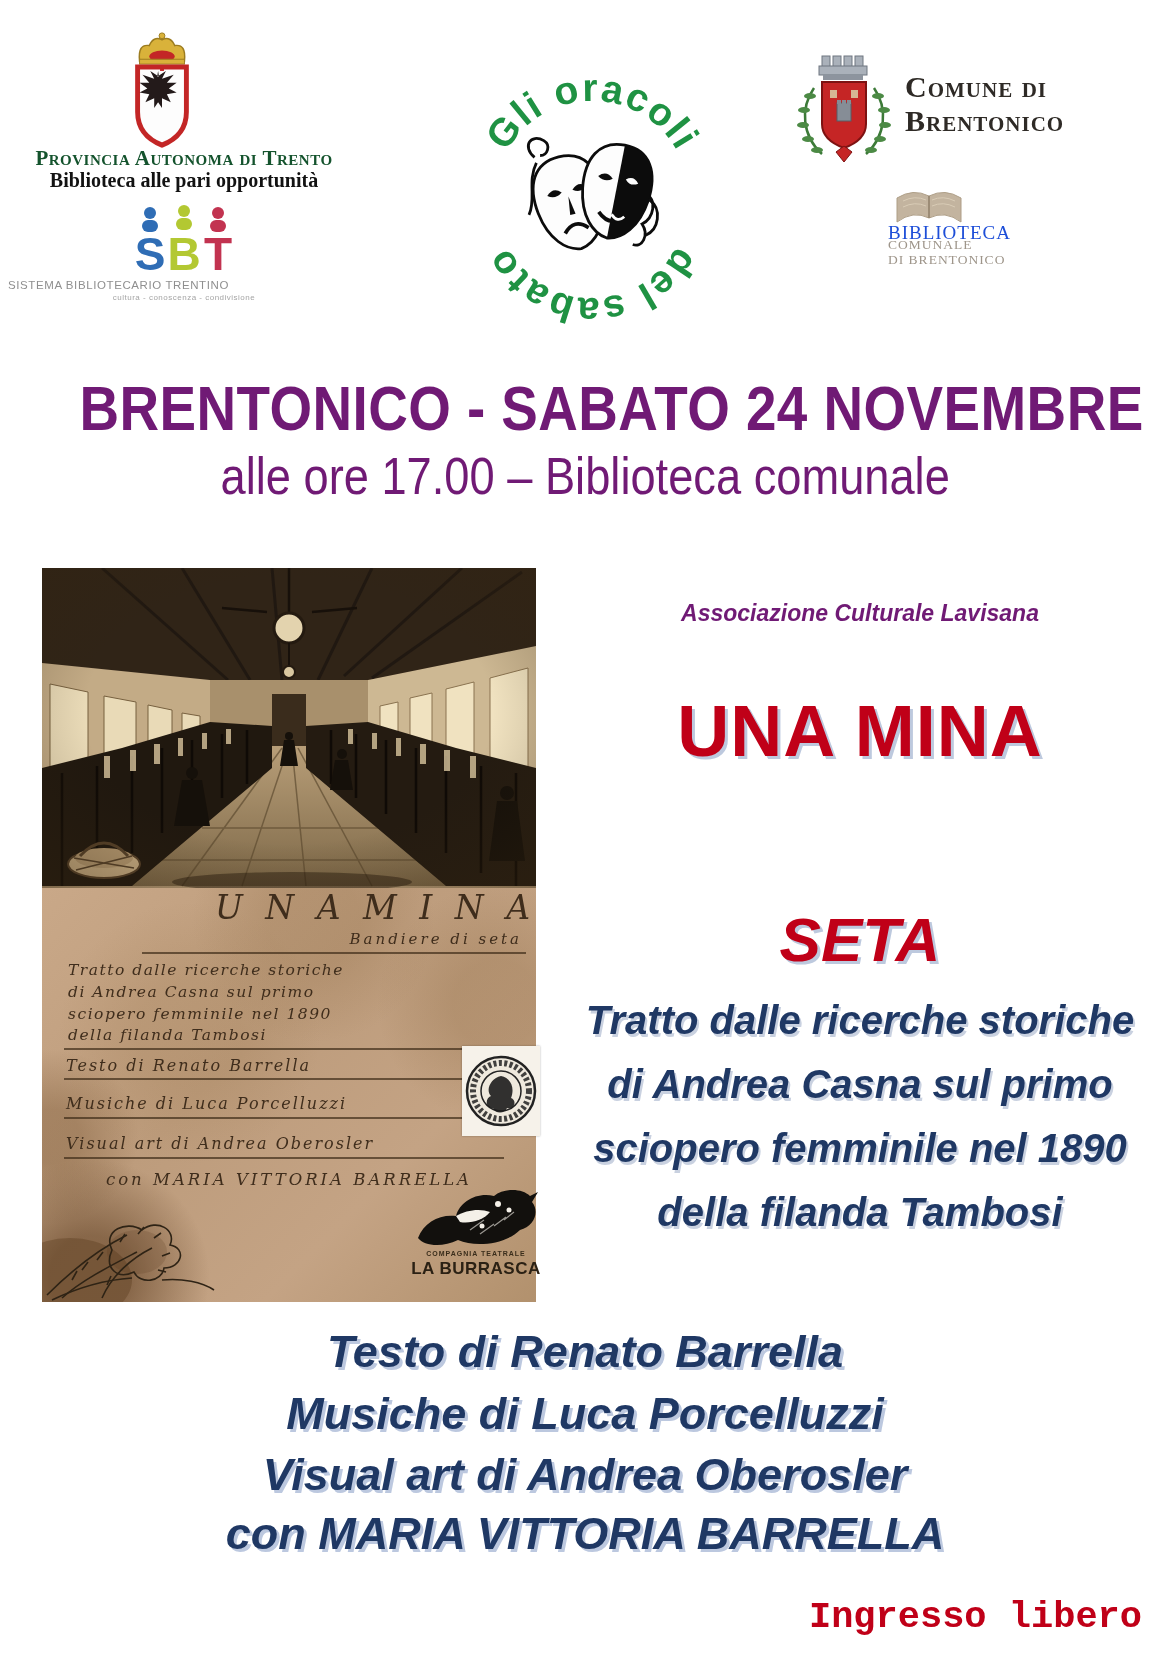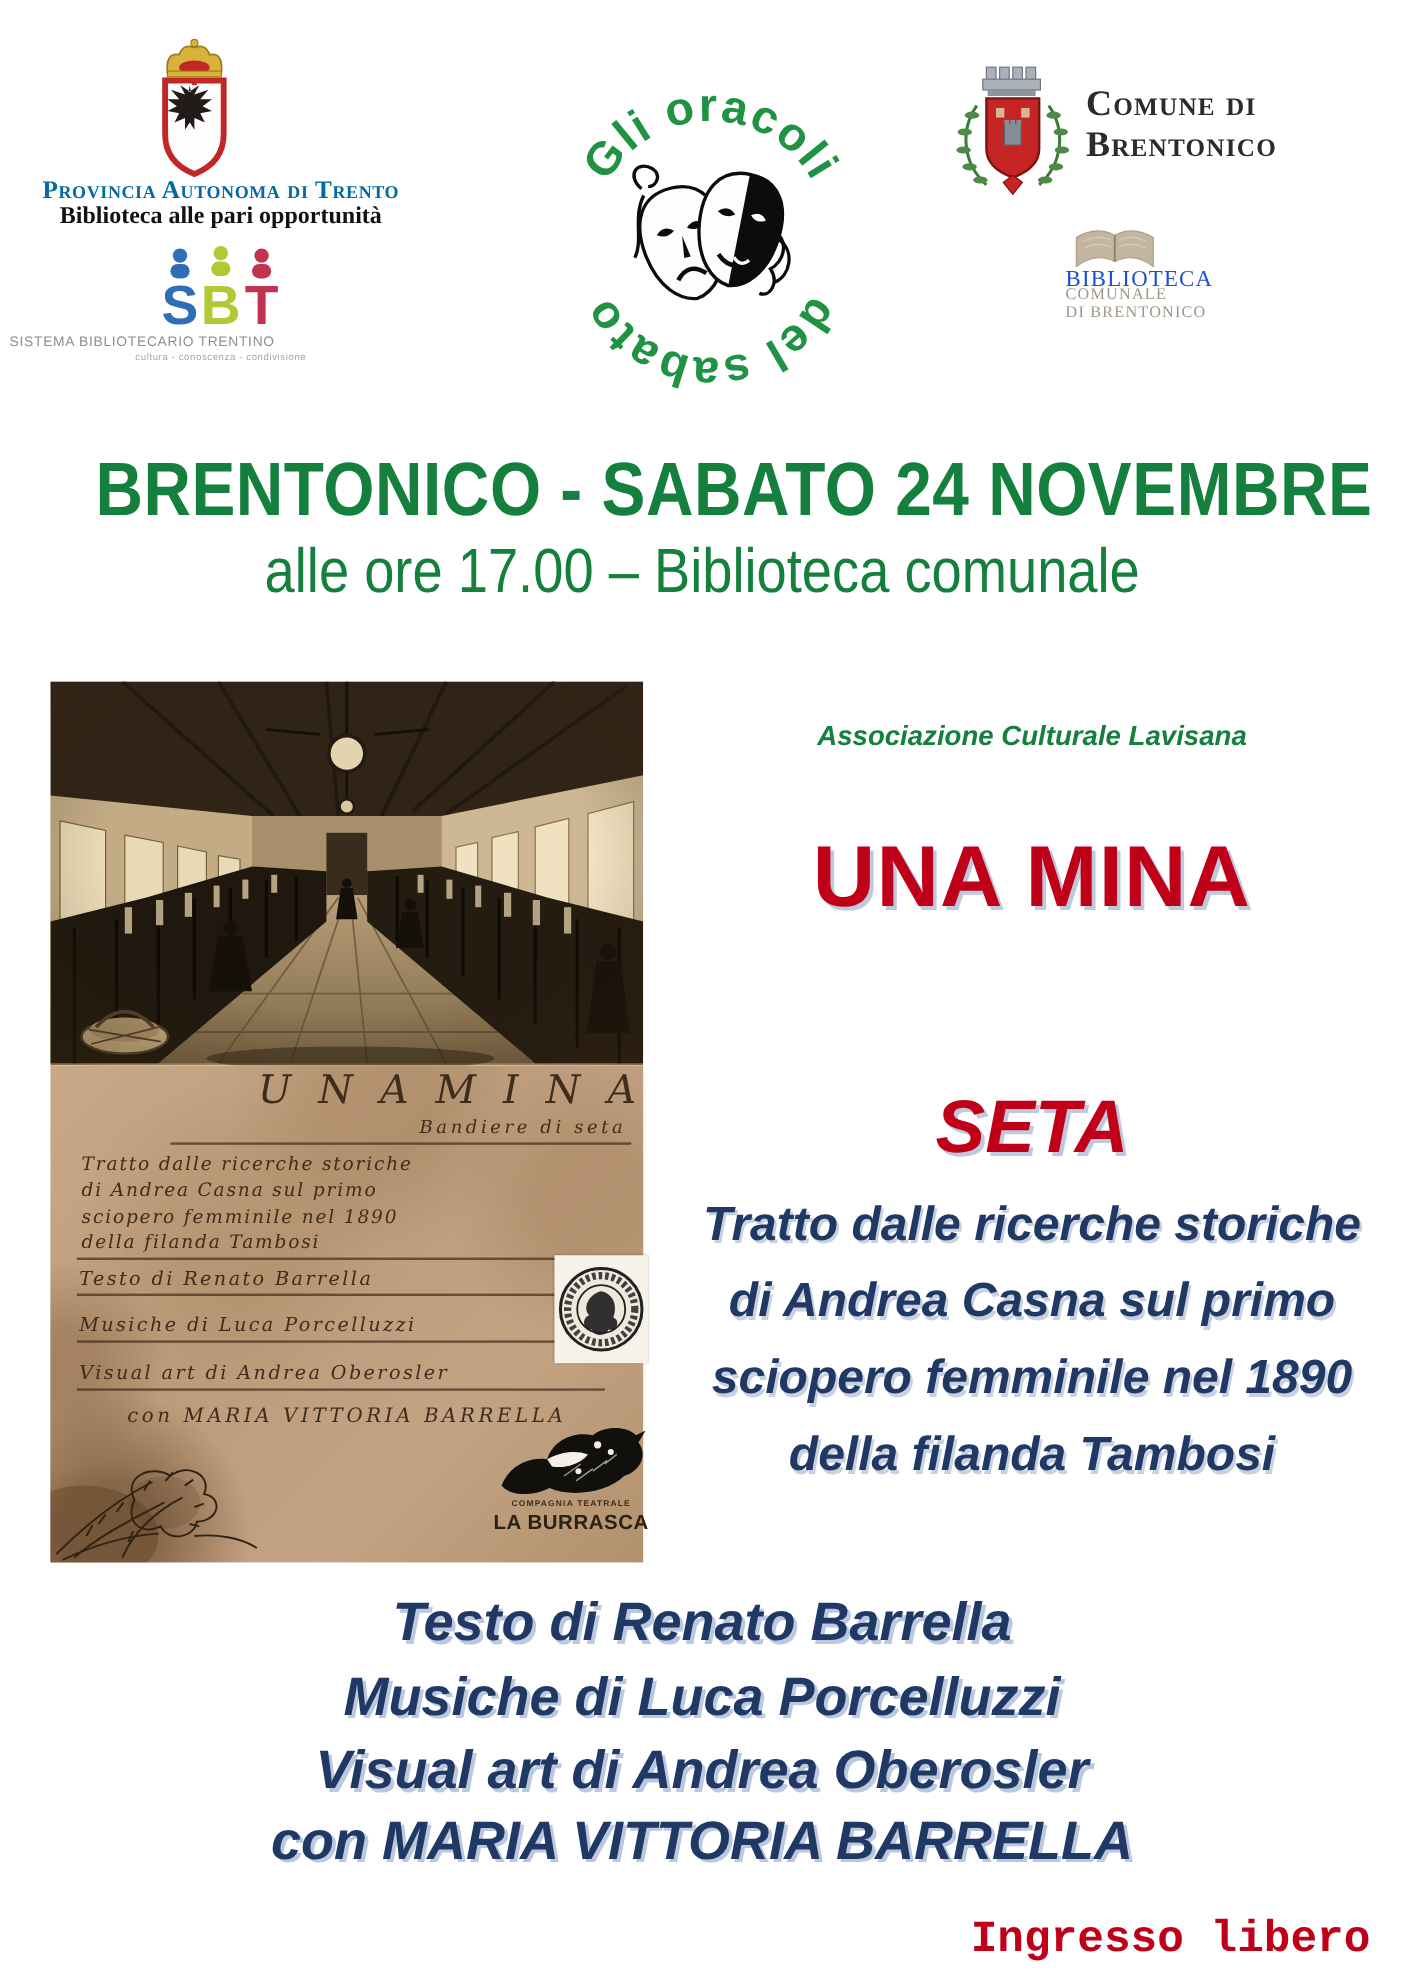--- a/index.html
+++ b/index.html
@@ -1,20 +1,20 @@
 <!DOCTYPE html>
 <html><head>
 <meta charset="utf-8">
 <style>
   html,body{margin:0;padding:0;background:#888;}
   .page{position:relative;width:1170px;height:1655px;background:#ffffff;margin:0 auto;
         font-family:"Liberation Sans",sans-serif;overflow:hidden;}
   .abs{position:absolute;}
   .center{left:0;right:0;text-align:center;}
-  .navy{color:#15803d;}
+  .navy{color:#701a75;}
   .red{color:#c00018;}
   .serif{font-family:"Liberation Serif",serif;}
   .smallcaps{font-variant:small-caps;}
   .cond{display:inline-block;transform:scaleX(.87);transform-origin:50% 50%;white-space:nowrap;}
   .title1{top:372px;font-size:63px;font-weight:bold;letter-spacing:.5px;}
   .title2{top:446px;font-size:52px;font-weight:normal;}
   .assoc{top:600px;left:560px;width:600px;text-align:center;font-size:23px;font-weight:bold;font-style:italic;}
   .bigred{left:560px;width:600px;text-align:center;font-weight:bold;color:#c00018;
           text-shadow:3px 3px 0 #bdc9de;}
   .descline{left:560px;width:600px;text-align:center;font-size:40px;font-weight:bold;font-style:italic;
@@ -41,21 +41,21 @@
 
   <svg class="abs" style="left:117px;top:28px;" width="90" height="122" viewBox="0 0 90 125">
     <circle cx="45" cy="8" r="3" fill="#d9b23a" stroke="#9c7c20"></circle>
     <path d="M22,34 Q20,16 32,18 Q36,8 45,12 Q54,8 58,18 Q70,16 68,34 Z" fill="#d9b23a" stroke="#9c7c20" stroke-width="1.5"></path>
     <ellipse cx="45" cy="29" rx="13" ry="6" fill="#c32626"></ellipse>
     <rect x="22" y="32" width="46" height="5" fill="#d9b23a" stroke="#9c7c20"></rect>
     <path d="M20,40 H70 V86 Q70,110 45,120 Q20,110 20,86 Z" fill="#fdfdfd" stroke="#c32626" stroke-width="5"></path>
     <path d="M45,50 l-4,-6 1,6 -9,-6 4,8 -12,-4 7,8 -10,0 8,6 -8,4 10,2 -4,8 9,-4 0,10 4,-6 4,6 0,-10 9,4 -4,-8 10,-2 -8,-4 8,-6 -10,0 7,-8 -12,4 4,-8 -9,6 1,-6 z" fill="#231a1a"></path>
     <rect x="43" y="42" width="4" height="2" fill="#c32626"></rect>
   </svg>
-  <div class="abs serif smallcaps" style="left:8px;top:146px;width:352px;text-align:center;font-size:21px;font-weight:bold;color:#0369a1;letter-spacing:.5px;">Provincia Autonoma di Trento</div>
+  <div class="abs serif smallcaps" style="left:8px;top:146px;width:352px;text-align:center;font-size:21px;font-weight:bold;color:#14532d;letter-spacing:.5px;">Provincia Autonoma di Trento</div>
   <div class="abs serif" style="left:8px;top:169px;width:352px;text-align:center;font-size:20px;font-weight:bold;color:#121212;">Biblioteca alle pari opportunità</div>
 
   <svg class="abs" style="left:120px;top:204px;" width="130" height="72" viewBox="0 0 130 72">
     <circle cx="30" cy="9" r="6" fill="#2f6db5"></circle>
       <rect x="22" y="16" width="16" height="12" rx="6" fill="#2f6db5"></rect>
     <circle cx="64" cy="7" r="6" fill="#b3c832"></circle>
       <rect x="56" y="14" width="16" height="12" rx="6" fill="#b3c832"></rect>
     <circle cx="98" cy="9" r="6" fill="#c23350"></circle>
       <rect x="90" y="16" width="16" height="12" rx="6" fill="#c23350"></rect>
     <text x="30" y="66" text-anchor="middle" font-family="Liberation Sans, sans-serif" font-size="46" font-weight="bold" fill="#2f6db5">S</text>

